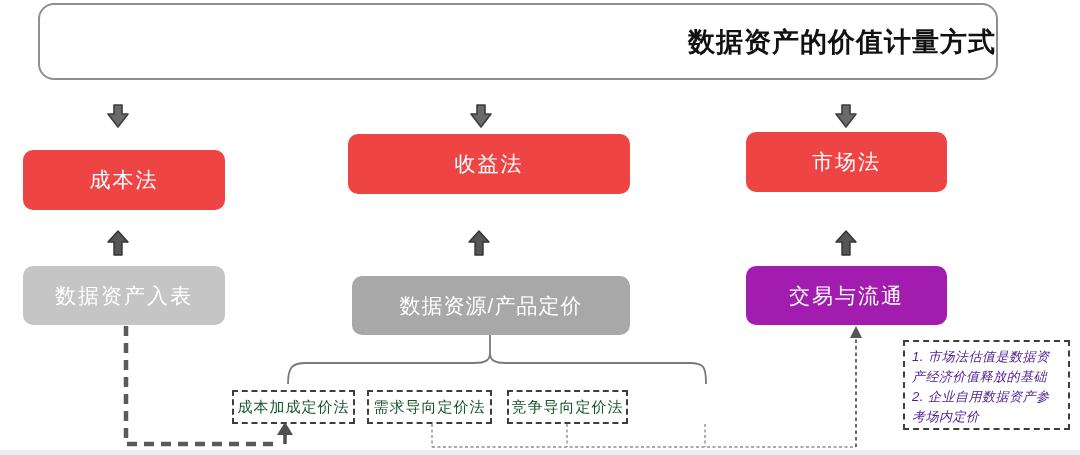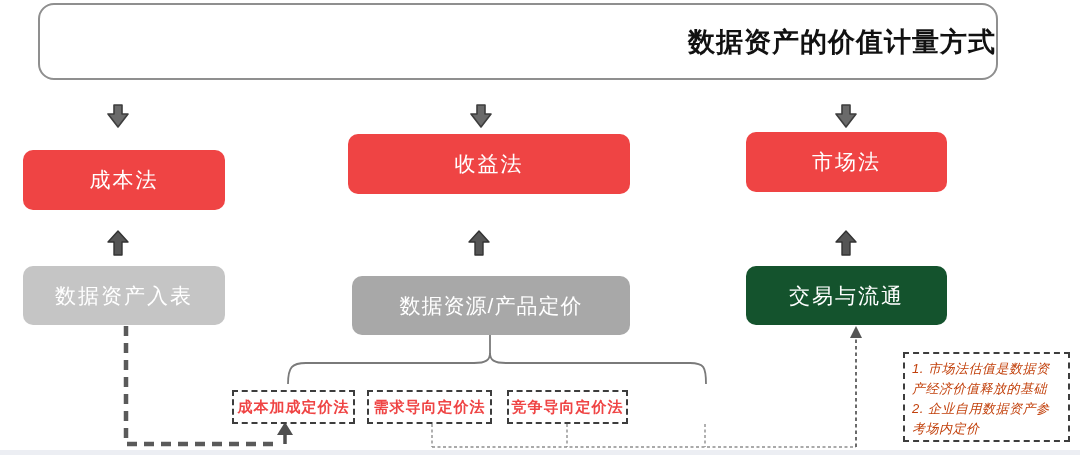--- a/index.html
+++ b/index.html
@@ -26,37 +26,37 @@
   .m-income{left:348px;top:134px;width:282px;}
   .m-market{left:746px;top:132px;width:201px;}
   
   .scenario-box{
     position:absolute;height:59px;border-radius:10px;
     display:flex;align-items:center;justify-content:center;
     color:#ffffff;font-size:21px;font-weight:500;letter-spacing:2px;
   }
   .s-left{left:23px;top:266px;width:202px;background:#c5c5c5;text-align:right;}
   .s-mid{left:352px;top:266px;width:278px;background:#a8a8a8;letter-spacing:1px;margin-top:10px;}
-  .s-right{left:746px;top:266px;width:201px;background:#14532d;}
+  .s-right{left:746px;top:266px;width:201px;background:#a21caf;}
   
   .pricing-box{
     position:absolute;top:390px;height:34px;box-sizing:border-box;
     border:2px dashed #3d3d3d;background:#ffffff;
     display:flex;align-items:center;justify-content:center;
-    font-size:15px;font-weight:700;color:#ef4444;letter-spacing:1px;
+    font-size:15px;font-weight:400;color:#14532d;letter-spacing:1px;
   }
   .p1{left:232px;width:123px;}
   .p2{left:367px;width:125px;}
   .p3{left:507px;width:121px;}
   .p4{left:643px;width:125px;}
   
   .note-box{
-    position:absolute;left:903px;top:352px;width:167px;height:90px;box-sizing:border-box;
+    position:absolute;left:903px;top:340px;width:167px;height:90px;box-sizing:border-box;
     border:2px dashed #3d3d3d;background:#ffffff;padding:5px 7px;
-    font-size:13px;font-style:italic;font-weight:500;color:#c2410c;
+    font-size:13px;font-style:italic;font-weight:500;color:#4c1d95;
     line-height:1.55;white-space:pre-line;letter-spacing:0.5px;
   }
   
   .block-arrow{position:absolute;}
   .da1{left:105px;top:103px;}
   .da2{left:468px;top:103px;}
   .da3{left:833px;top:103px;}
   .ua1{left:106px;top:229px;}
   .ua2{left:467px;top:229px;}
   .ua3{left:834px;top:229px;}

